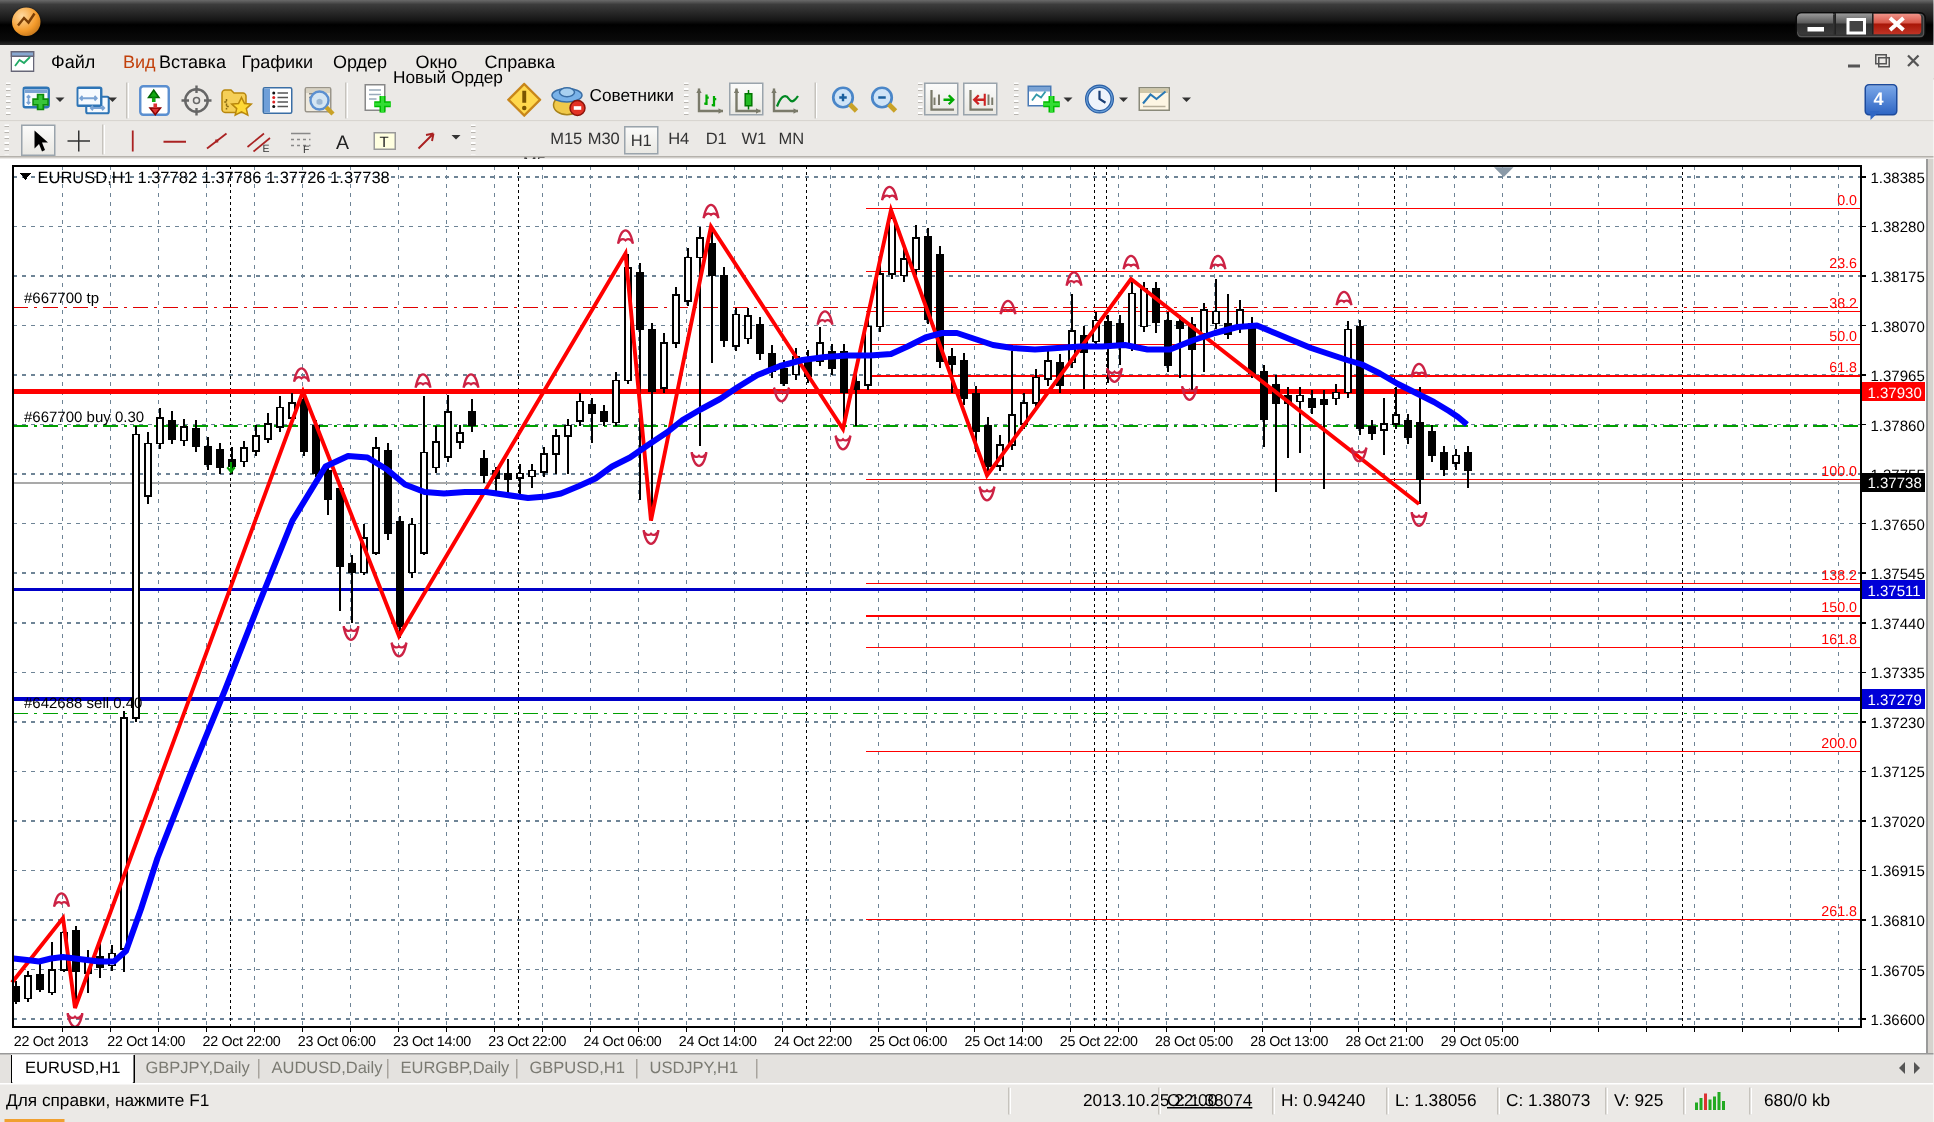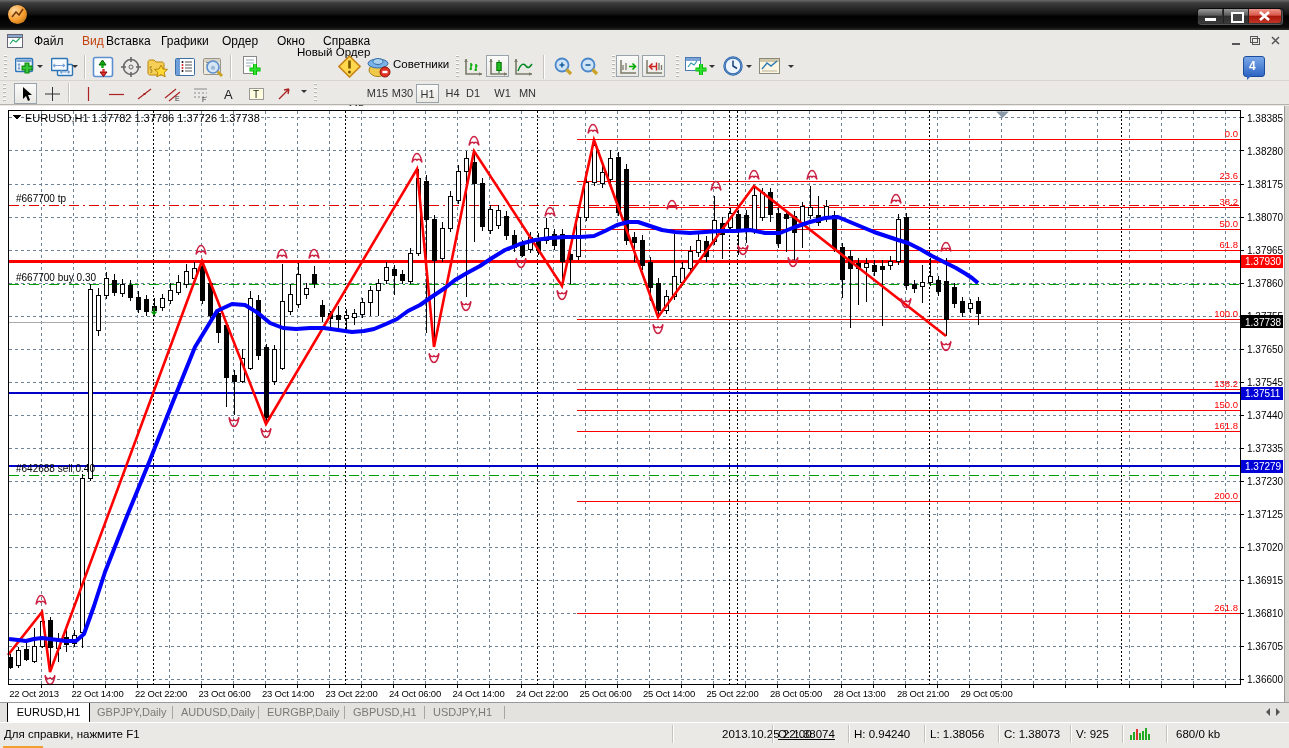--- a/index.html
+++ b/index.html
@@ -95,21 +95,21 @@
       <path d="M9,11 a2.5,3 0 0 1 4,0 l0,2 a2.5,2 0 0 1 -4,0 Z" fill="#9db8d4"></path>
       <path d="M15.5,15.5 L20,20" stroke="#c9a227" stroke-width="3"></path>
     </svg></div>
 <div style="position:absolute;left:230px;top:55px;width:1px;height:24px;background:#c6c3bd;border-right:1px solid #fff;"></div>
 <div style="position:absolute;left:240px;top:55px;"><svg width="22" height="22">
       <rect x="3.5" y="1.5" width="13" height="17" fill="#fff" stroke="#888"></rect>
       <path d="M6,5 l8,0 M6,8 l8,0 M6,11 l5,0" stroke="#9ab" stroke-width="1"></path>
       <path d="M15,9 L15,20 M9.5,14.5 L20.5,14.5" stroke="#0b0" stroke-width="4"></path>
       <path d="M15,9 L15,20 M9.5,14.5 L20.5,14.5" stroke="#3d3" stroke-width="2"></path>
     </svg></div>
-<div style="position:absolute;left:262px;top:46px;font:11.5px 'Liberation Sans',sans-serif;color:#000;margin-left:35px;">Новый Ордер</div>
+<div style="position:absolute;left:262px;top:46px;font:11.5px 'Liberation Sans',sans-serif;color:#000;">Новый Ордер</div>
 <svg width="23" height="23" style="position:absolute;left:338px;top:55px">
     <path d="M11.5,1 L22,11.5 L11.5,22 L1,11.5 Z" fill="#ffd84d" stroke="#c8861a" stroke-width="1.6"></path>
     <path d="M11.5,5.5 L11.5,13.5" stroke="#7a5500" stroke-width="2.6"></path>
     <circle cx="11.5" cy="17" r="1.5" fill="#7a5500"></circle>
   </svg>
 <div style="position:absolute;left:366px;top:55px;"><svg width="26" height="24">
       <ellipse cx="12" cy="15" rx="9" ry="6.5" fill="#f0c94a" stroke="#a8821a"></ellipse>
       <ellipse cx="12" cy="8.5" rx="10" ry="4.5" fill="#79b2e8" stroke="#3a6ea5"></ellipse>
       <ellipse cx="12" cy="6.5" rx="5" ry="3" fill="#a8d0f0" stroke="#3a6ea5"></ellipse>
       <circle cx="19" cy="17" r="5" fill="#e33225" stroke="#8a130a"></circle>
@@ -226,21 +226,21 @@
         <path d="M4,14 L14,4 M14,4 L9,5 M14,4 L13,9" stroke="#a22" stroke-width="1.3" fill="none"></path>
       </svg></div>
     <div style="position:absolute;left:301px;top:9px;width:0;height:0;border:3.5px solid transparent;border-top-color:#333;"></div>
     <div style="position:absolute;left:314px;top:2px;width:3px;height:20px;background:repeating-linear-gradient(#fff 0 1px,#b8b5b0 1px 2px,transparent 2px 4px);"></div>
     <div style="position:absolute;left:316px;top:3px;width:23px;height:19px;font:11px 'Liberation Sans',sans-serif;color:#333;line-height:19px;box-sizing:border-box;margin-top:44px;">M1</div>
     <div style="position:absolute;left:341px;top:19px;width:23px;height:19px;font:11px 'Liberation Sans',sans-serif;color:#333;text-align:right;line-height:19px;box-sizing:border-box;">M5</div>
     <div style="position:absolute;left:366px;top:3px;width:23px;height:19px;font:11px 'Liberation Sans',sans-serif;color:#333;text-align:center;line-height:19px;box-sizing:border-box;">M15</div>
     <div style="position:absolute;left:391px;top:3px;width:23px;height:19px;font:11px 'Liberation Sans',sans-serif;color:#333;text-align:center;line-height:19px;box-sizing:border-box;">M30</div>
     <div style="position:absolute;left:416px;top:3px;width:23px;height:19px;background:linear-gradient(#fbfbfa,#e9e8e3);border:1px solid #9aa4ac;font:11px 'Liberation Sans',sans-serif;color:#333;text-align:center;line-height:19px;box-sizing:border-box;">H1</div>
     <div style="position:absolute;left:441px;top:3px;width:23px;height:19px;font:11px 'Liberation Sans',sans-serif;color:#333;text-align:center;line-height:19px;box-sizing:border-box;">H4</div>
-    <div style="position:absolute;left:466px;top:3px;width:23px;height:19px;font:11px 'Liberation Sans',sans-serif;color:#333;text-align:left;line-height:19px;box-sizing:border-box;">D1</div>
+    <div style="position:absolute;left:466px;top:3px;width:23px;height:19px;font:11px 'Liberation Sans',sans-serif;color:#333;text-align:center;line-height:19px;box-sizing:border-box;">D1</div>
     <div style="position:absolute;left:491px;top:3px;width:23px;height:19px;font:11px 'Liberation Sans',sans-serif;color:#333;text-align:center;line-height:19px;box-sizing:border-box;">W1</div>
     <div style="position:absolute;left:516px;top:3px;width:23px;height:19px;font:11px 'Liberation Sans',sans-serif;color:#333;text-align:center;line-height:19px;box-sizing:border-box;">MN</div>
   </div>
 <div style="position:absolute;left:0;top:104px;width:1289px;height:1px;background:#b5b2ac;"></div>
 <svg width="1289" height="596" viewBox="0 106 1289 596" style="position:absolute;left:0;top:106px" shape-rendering="crispEdges" font-family="Liberation Sans, sans-serif">
     <rect x="0" y="106" width="1289" height="596" fill="#ffffff"></rect>
     <rect x="1285" y="106" width="4" height="596" fill="#d6d3ce"></rect>
     <line x1="1284.5" y1="106" x2="1284.5" y2="702" stroke="#9a9a9a" stroke-width="1"></line>
     <line x1="41.6" y1="110.5" x2="41.6" y2="684.5" stroke="#6e8496" stroke-width="1" stroke-dasharray="3 3"></line>
     <line x1="73.6" y1="110.5" x2="73.6" y2="684.5" stroke="#6e8496" stroke-width="1" stroke-dasharray="3 3"></line>

